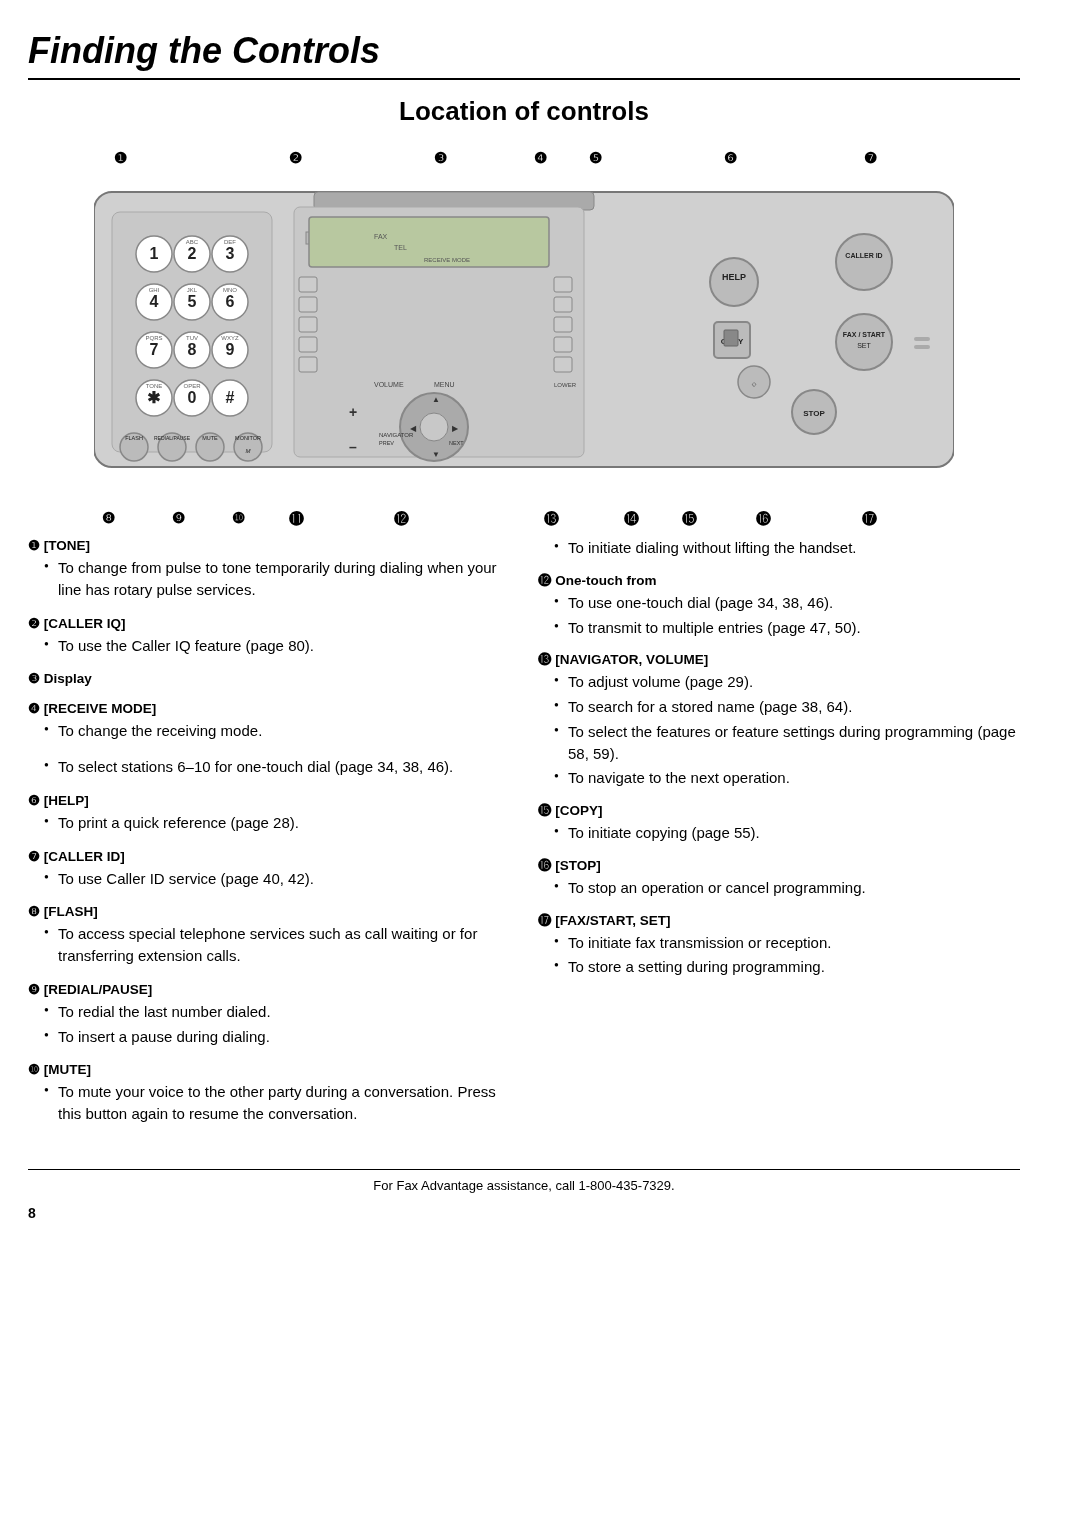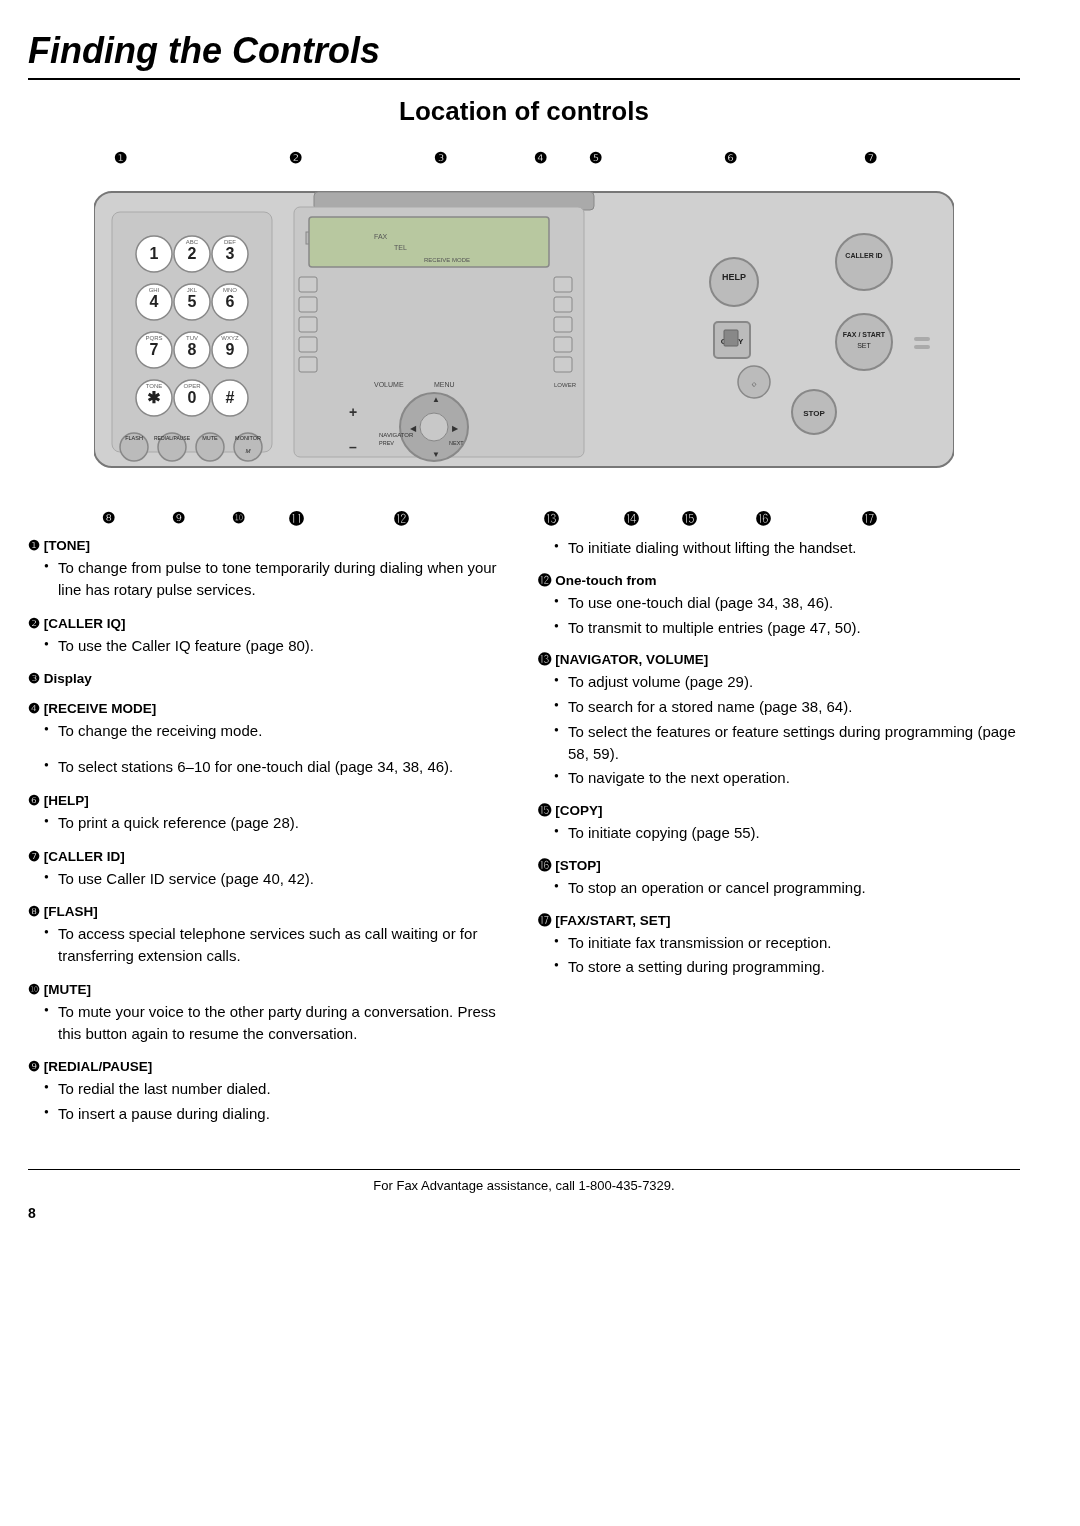--- a/index.html
+++ b/index.html
@@ -316,34 +316,34 @@
         <div class="item-title">
           <span>❽ [FLASH]</span>
         </div>
         <ul class="bullet-list">
           <li>To access special telephone services such as call waiting or for transferring extension calls.</li>
         </ul>
       </div>
 
       <div class="item">
         <div class="item-title">
-          <span>❿ [MUTE]</span>
-        </div>
-        <ul class="bullet-list">
-          <li>To mute your voice to the other party during a conversation. Press this button again to resume the conversation.</li>
-        </ul>
-      </div>
-
-      <div class="item">
-        <div class="item-title">
           <span>❾ [REDIAL/PAUSE]</span>
         </div>
         <ul class="bullet-list">
           <li>To redial the last number dialed.</li>
           <li>To insert a pause during dialing.</li>
+        </ul>
+      </div>
+
+      <div class="item">
+        <div class="item-title">
+          <span>❿ [MUTE]</span>
+        </div>
+        <ul class="bullet-list">
+          <li>To mute your voice to the other party during a conversation. Press this button again to resume the conversation.</li>
         </ul>
       </div>
     </div>
 
     <div class="col-right">
 
       <div class="item">
         <ul class="bullet-list">
           <li>To initiate dialing without lifting the handset.</li>
         </ul>

